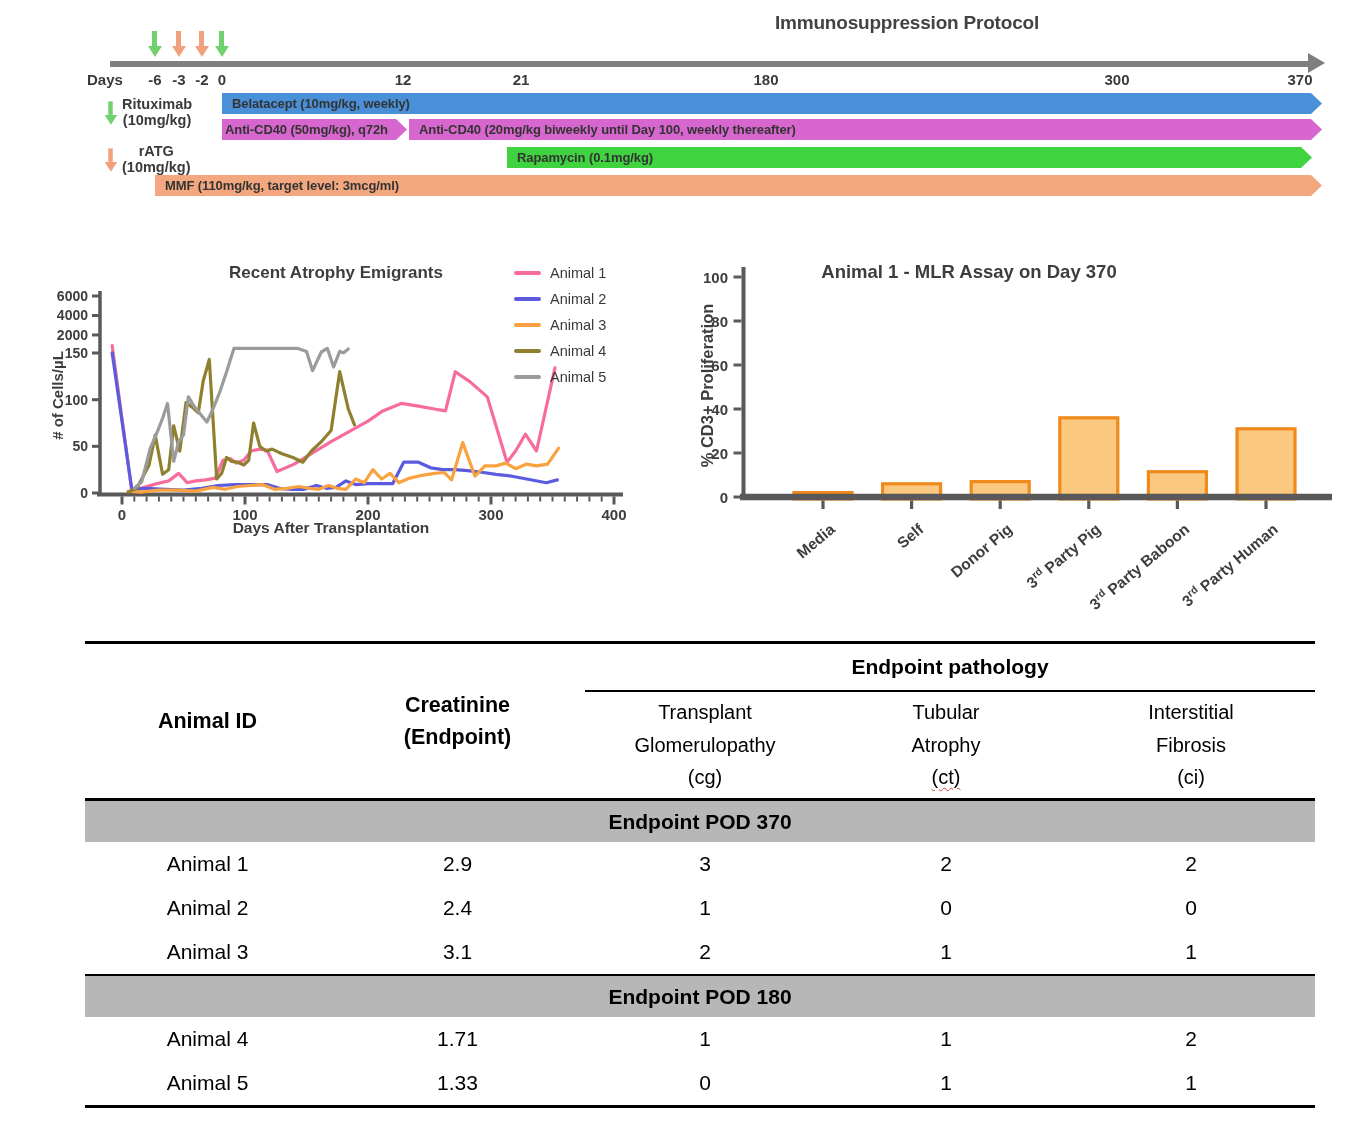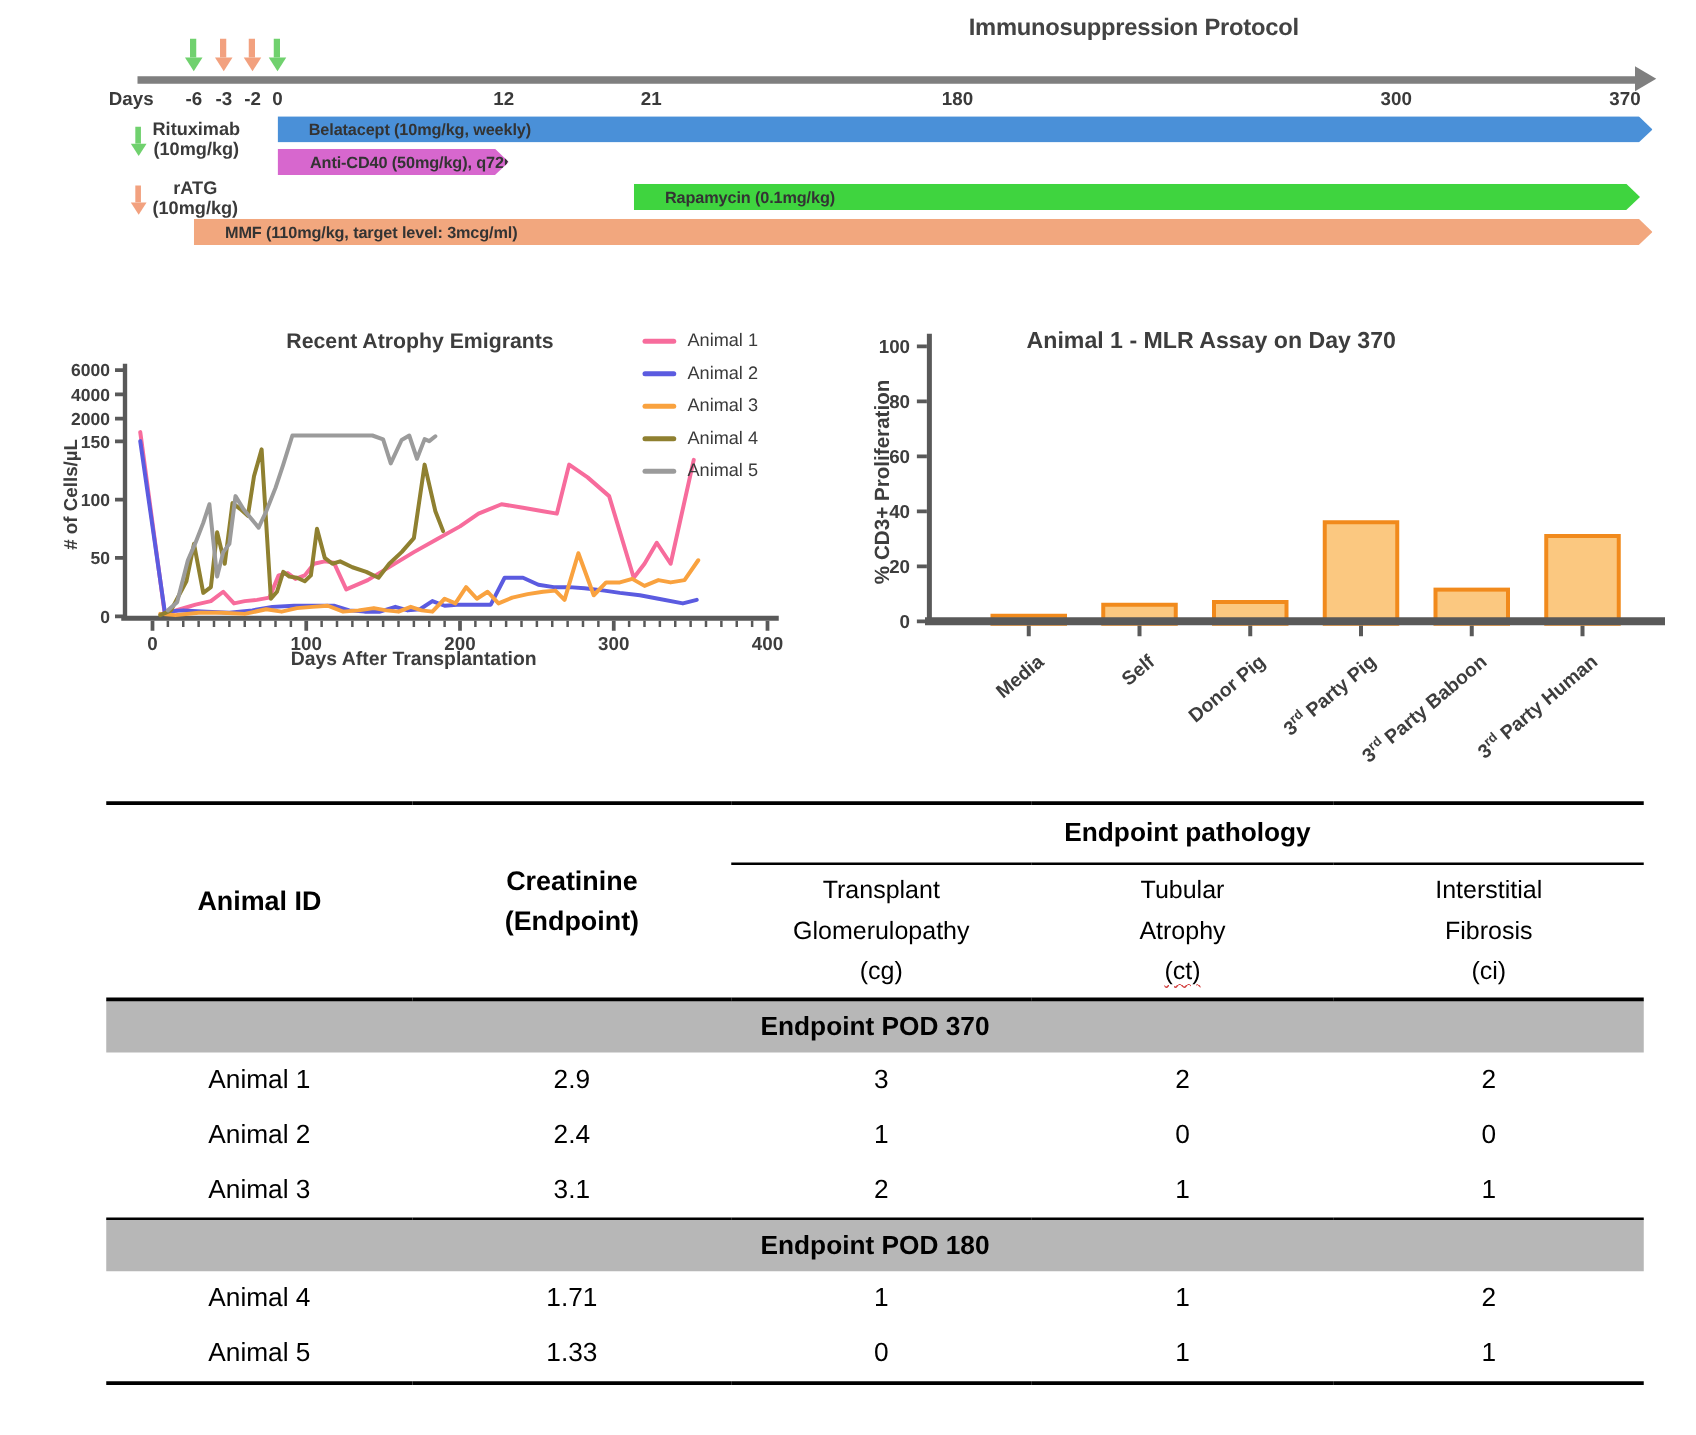--- a/index.html
+++ b/index.html
@@ -22,24 +22,24 @@
   .dose-green .stem{background:#70d16e;} .dose-green .head{border-top:11px solid #70d16e;}
   .dose-orange .stem{background:#f2a17f;} .dose-orange .head{border-top:11px solid #f2a17f;}
 
   .inj{display:flex;gap:4px;}
   .inj .dose-arrow{transform:scale(.9);margin-top:4px;}
   .inj-text{font-size:14.5px;font-weight:bold;color:#3a3a3a;line-height:16px;text-align:center;}
 
   .proto-bar{position:absolute;height:21px;display:flex;align-items:center;
              clip-path:polygon(0 0,calc(100% - 11px) 0,100% 50%,calc(100% - 11px) 100%,0 100%);
              font-size:13px;font-weight:bold;color:#333;white-space:nowrap;}
-  .proto-bar span{padding-left:25px;letter-spacing:-0.1px;}
+  .proto-bar span{padding-left:10px;letter-spacing:-0.1px;}
   .bar-belatacept{left:222px;top:93px;width:1100px;background:#4a90d8;}
   .bar-anticd40a{left:222px;top:119px;width:185px;background:#d767ce;}
-  .bar-anticd40a span{padding-left:26px;}
+  .bar-anticd40a span{padding-left:3px;}
   .bar-anticd40b{left:409px;top:119px;width:913px;background:#d767ce;}
   .bar-rapamycin{left:507px;top:147px;width:805px;background:#3fd43f;}
   .bar-mmf{left:155px;top:175px;width:1167px;background:#f2a77e;}
 
   
   svg text{font-family:"Liberation Sans",sans-serif;font-weight:bold;fill:#3d3d3d;}
   .chart-title{font-weight:bold;color:#3d3d3d;text-align:center;}
   .rte-title{left:196px;top:263px;width:280px;font-size:17px;}
   .rte-xlabel{left:211px;top:519px;width:240px;font-size:15.5px;}
   .rte-ylabel{left:-43px;top:387px;width:200px;font-size:15px;transform:rotate(-90deg);}
@@ -120,20 +120,23 @@
       <div>rATG</div>
       <div>(10mg/kg)</div>
     </div>
   </div>
 
   <div class="proto-bar bar-belatacept">
       <span>Belatacept (10mg/kg, weekly)</span>
     </div>
   <div class="proto-bar bar-anticd40a">
       <span>Anti-CD40 (50mg/kg), q72h</span>
+    </div>
+  <div class="proto-bar bar-anticd40b">
+      <span>Anti-CD40 (20mg/kg biweekly until Day 100, weekly thereafter)</span>
     </div>
   <div class="proto-bar bar-rapamycin">
       <span>Rapamycin (0.1mg/kg)</span>
     </div>
   <div class="proto-bar bar-mmf">
       <span>MMF (110mg/kg, target level: 3mcg/ml)</span>
     </div>
 
   <div class="abs chart-title rte-title">Recent Atrophy Emigrants</div>
   <div class="abs chart-title rte-ylabel"># of Cells/µL</div>

